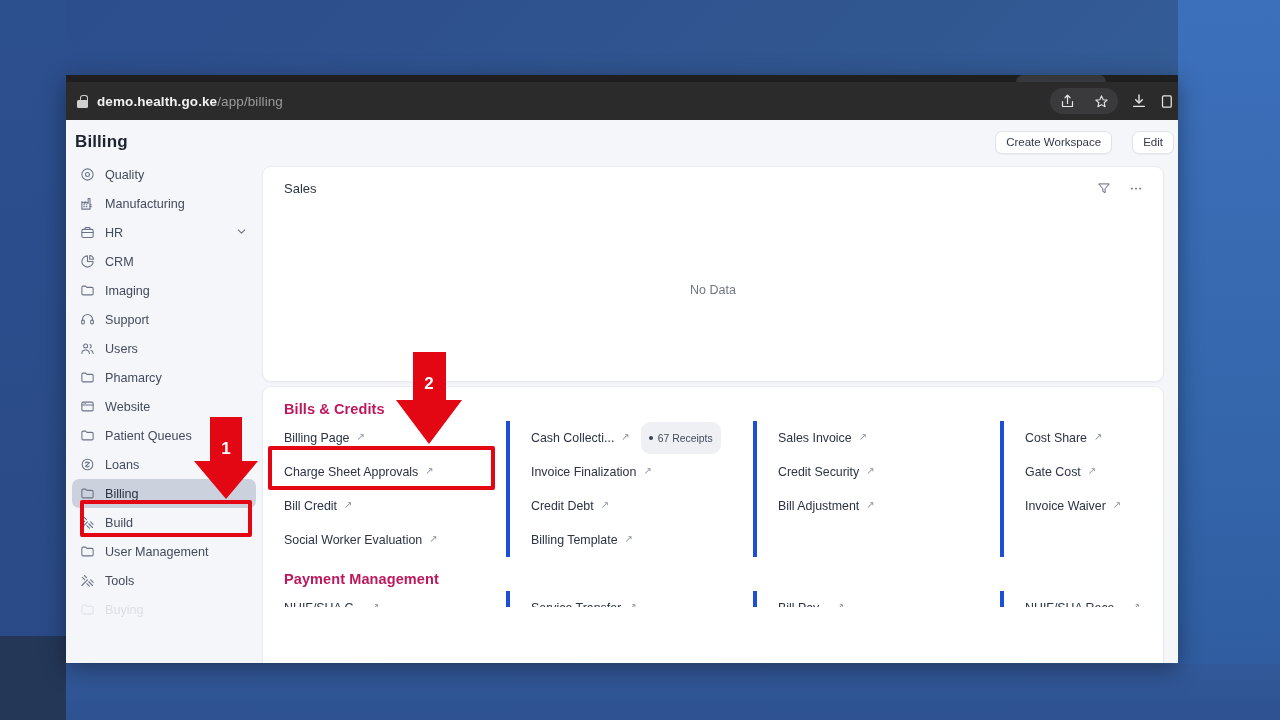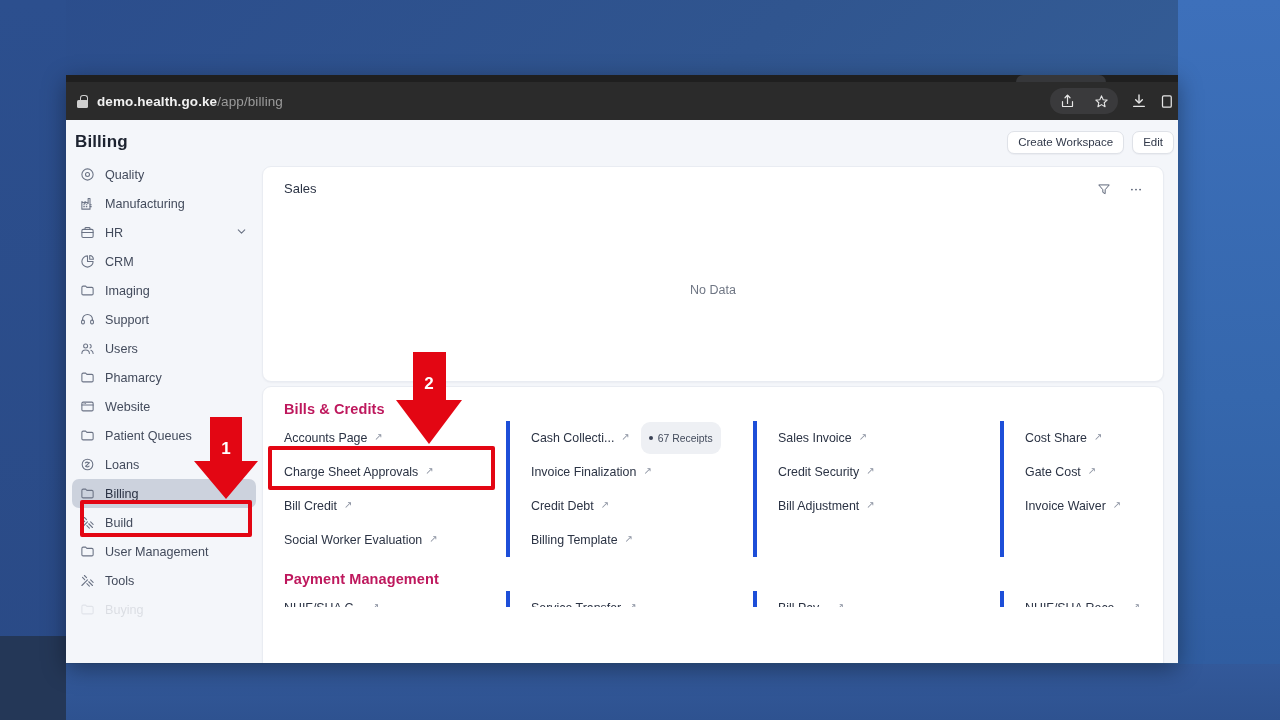--- a/index.html
+++ b/index.html
@@ -75,21 +75,21 @@
   
   #app{
     position:absolute;left:0;top:45px;width:1112px;height:543px;
     background:#f4f6fa;overflow:hidden;
   }
   #page-title{
     position:absolute;left:9px;top:12px;
     font-size:17px;font-weight:700;color:#1d2330;letter-spacing:.1px;
   }
   #hdr-actions{
-    position:absolute;right:4px;top:11px;display:flex;gap:8px;
+    position:absolute;right:4px;top:11px;display:flex;gap:20px;
   }
   .btn{
     height:23px;padding:0 10px;border:1px solid #dfe2e8;border-radius:7px;
     background:#fff;color:#31394a;font-size:11.5px;line-height:21px;
     font-family:inherit;box-shadow:0 1px 1px rgba(16,24,40,.04);
     white-space:nowrap;cursor:default;
   }
 
   
   #sidebar{
@@ -113,21 +113,21 @@
     padding:0 8px 0 0;
   }
   .card{
     background:#fff;border:1px solid #e9ecf2;border-radius:9px;
     box-shadow:0 1px 2px rgba(16,24,40,.04);
   }
   #sales-card{
     position:absolute;left:0;top:6px;width:900px;height:214px;
   }
   #sales-head{
-    display:flex;align-items:flex-end;padding:14px 16px 0 21px;
+    display:flex;align-items:flex-start;padding:14px 16px 0 21px;
   }
   #sales-title{font-size:13px;color:#2c3445;font-weight:400;}
   #sales-tools{margin-left:auto;display:flex;align-items:center;gap:18px;padding-right:4px;}
   .card-ico{color:#5d6578;width:14px;height:14px;display:block;}
   #no-data{
     position:absolute;left:0;right:0;top:116px;text-align:center;
     font-size:12.5px;color:#6f7684;
   }
 
   #links-card{
@@ -402,21 +402,21 @@
           </span>
         </div>
         <div id="no-data">No Data</div>
       </section>
 
       <section class="card" id="links-card">
         <div class="section-title">Bills &amp; Credits</div>
         <div id="bills-rows">
             <div class="link-row">
               <div class="link-cell">
-                <span class="lbl">Accounts Page</span>
+                <span class="lbl">Billing Page</span>
                 <span class="arrow-ne">↗</span>
               </div>
               <div class="link-cell">
                 <span class="lbl">Cash Collecti...</span>
                 <span class="arrow-ne">↗</span>
                 <span class="pill">
                   <span class="dot"></span>
                   <span>67 Receipts</span>
                 </span>
               </div>

